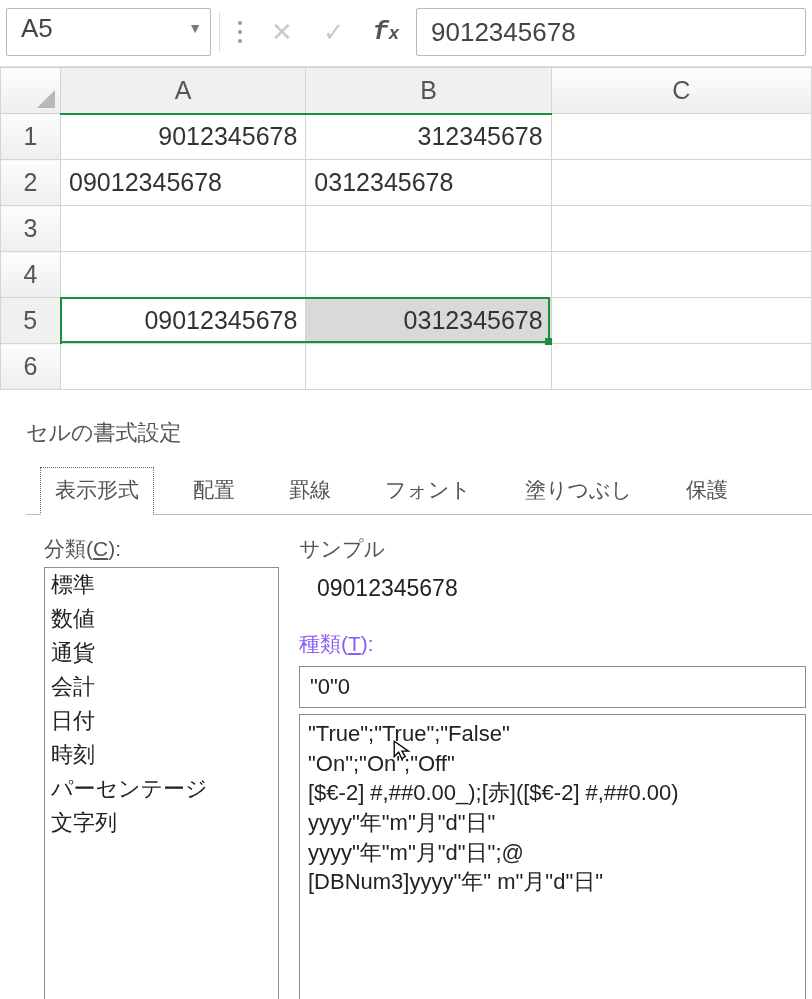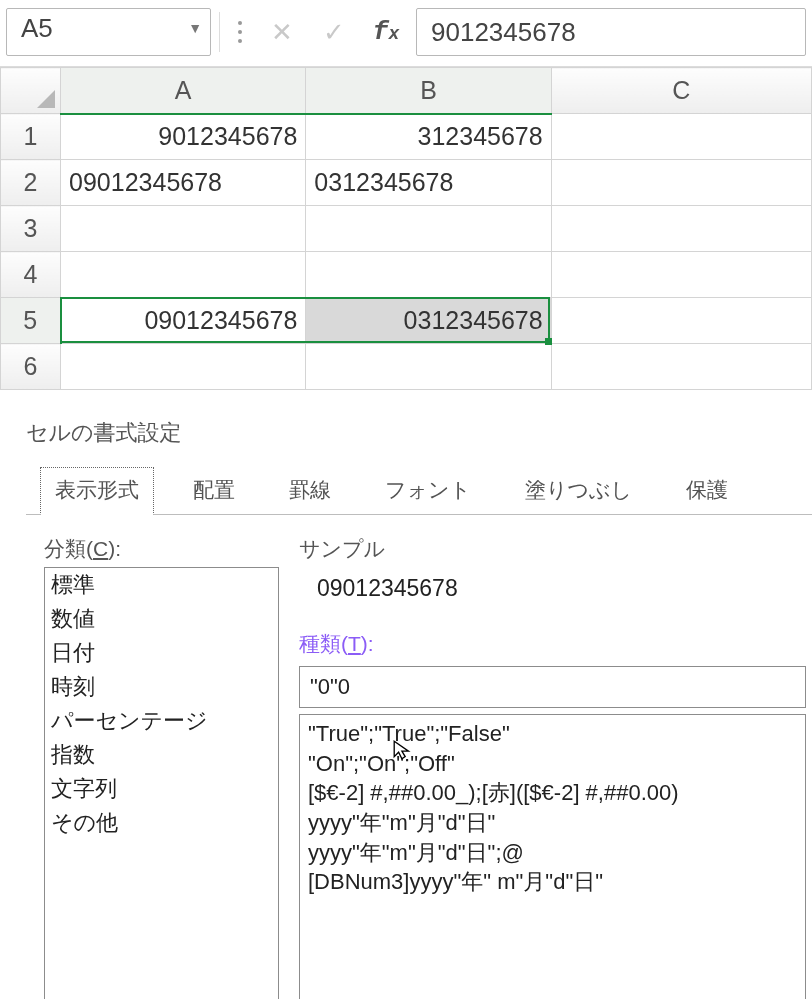--- a/index.html
+++ b/index.html
@@ -261,26 +261,26 @@
     <div class="tab">塗りつぶし</div>
     <div class="tab">保護</div>
   </div>
 
   <div class="dlg-body">
     <div class="cat-col">
       <div class="cat-label">分類(<u>C</u>):</div>
       <div class="cat-list" id="catList">
           <div>標準</div>
           <div>数値</div>
+          <div>通貨</div>
+          <div>会計</div>
           <div>日付</div>
           <div>時刻</div>
           <div>パーセンテージ</div>
-          <div>指数</div>
           <div>文字列</div>
-          <div>その他</div>
         </div>
     </div>
 
     <div class="right-col">
       <div class="sample-label">サンプル</div>
       <div class="sample-val">09012345678</div>
 
       <div class="type-label">種類(<u>T</u>):</div>
       <div class="type-input">
         <span>"0"0</span>

